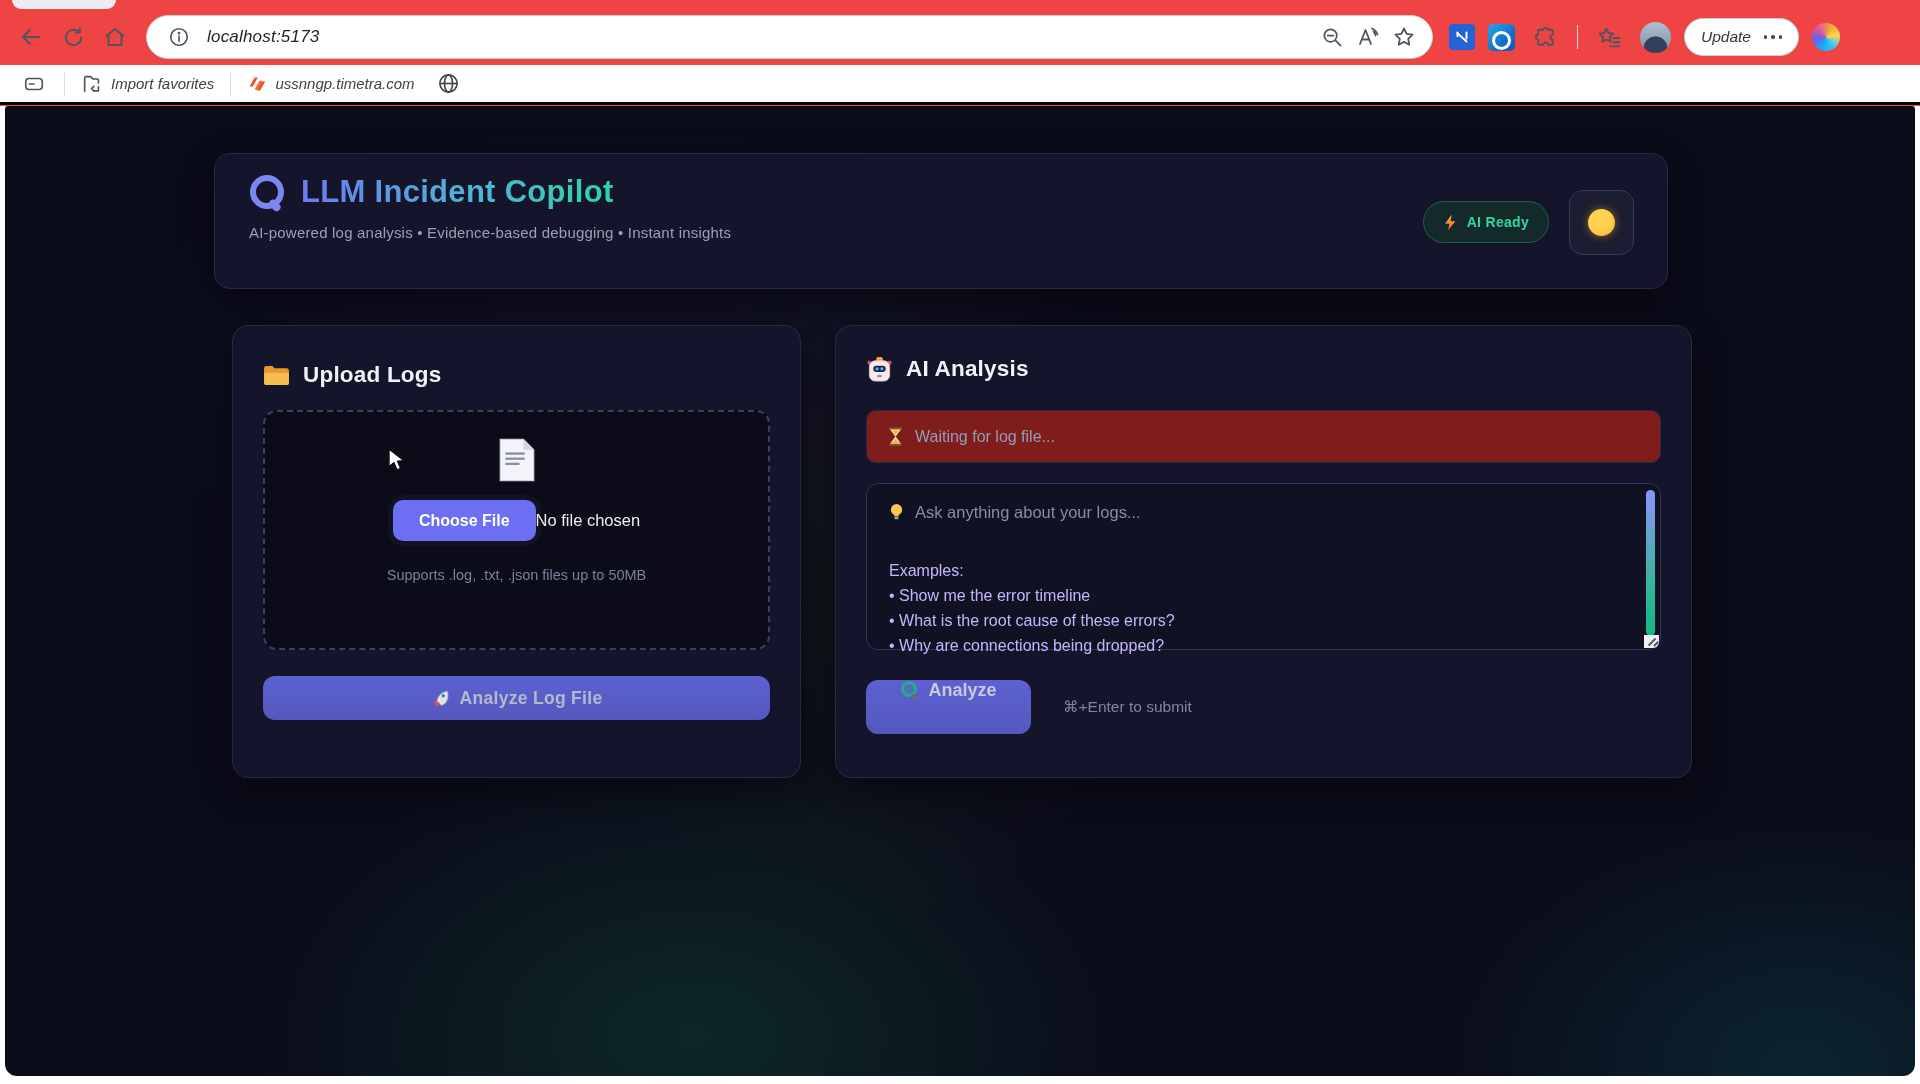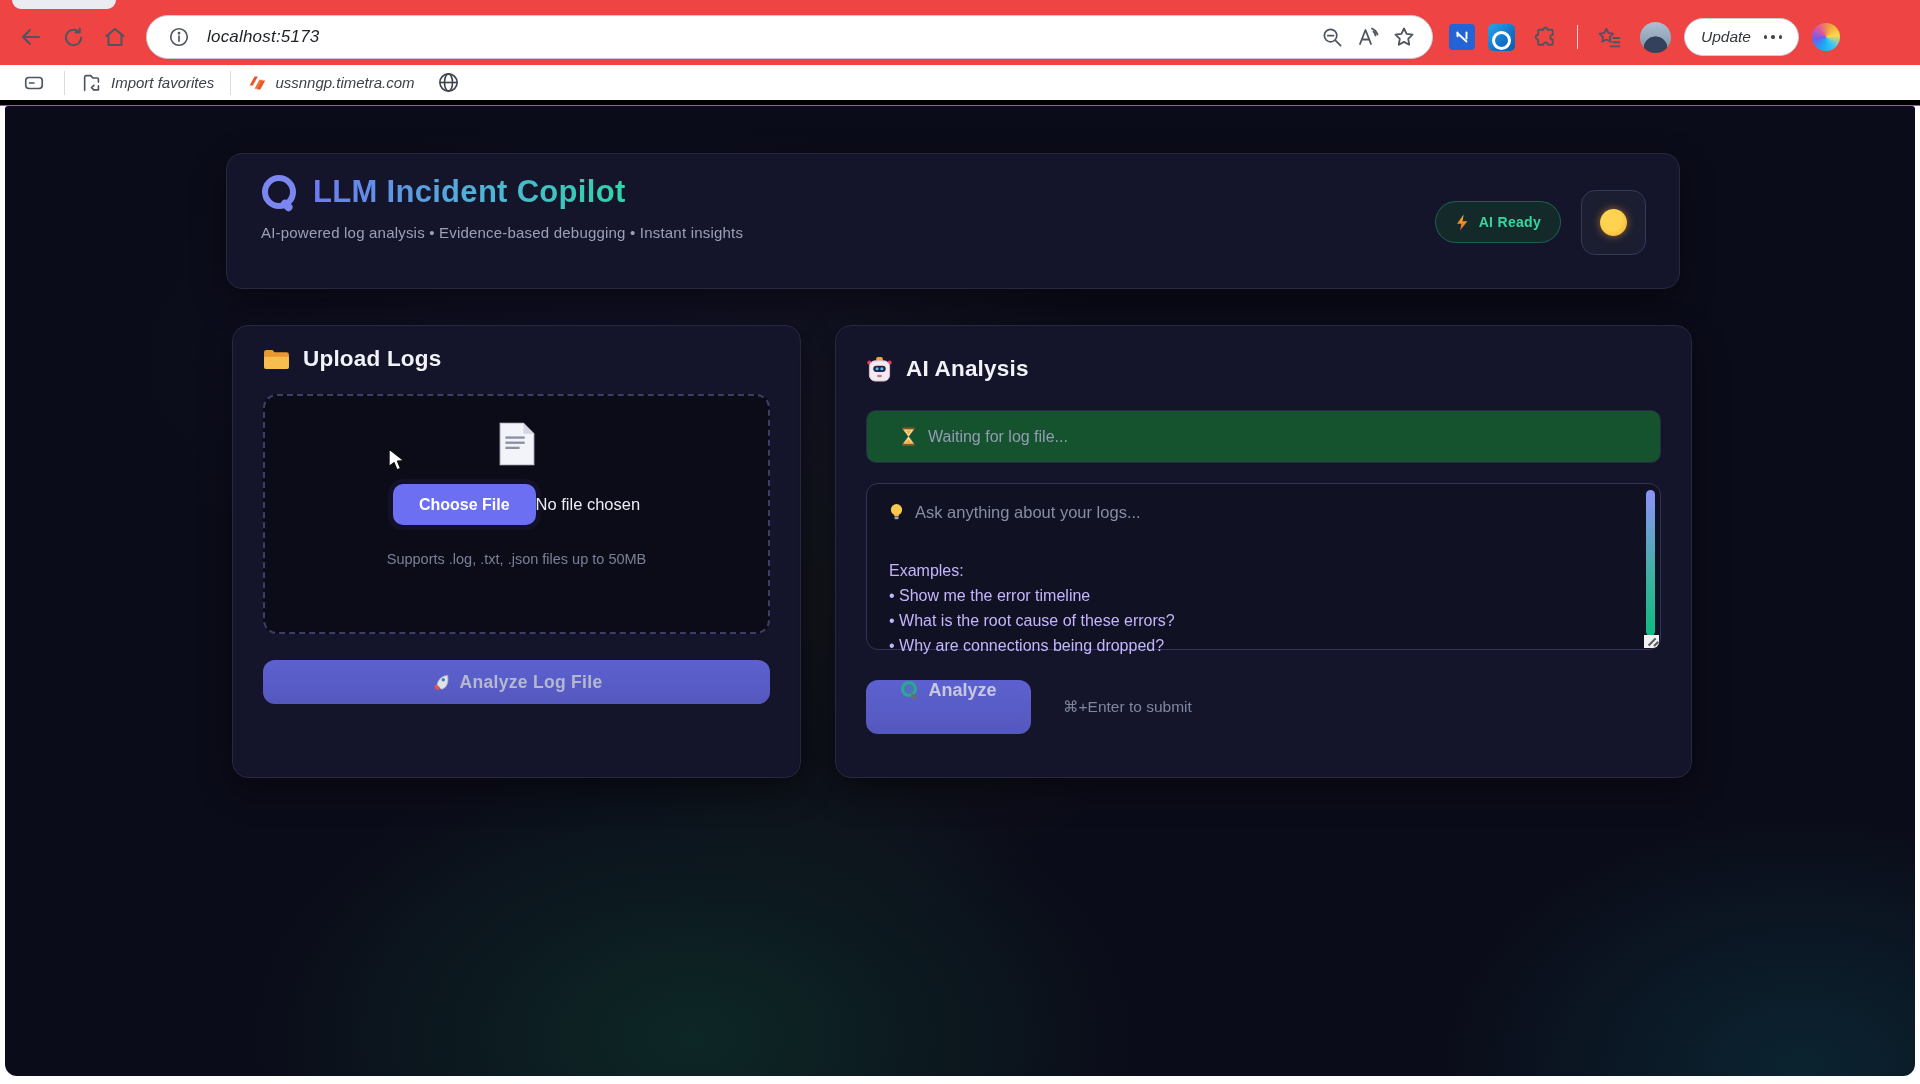--- a/index.html
+++ b/index.html
@@ -36,37 +36,37 @@
                        linear-gradient(180deg,#aebfd0 0%,#93a7ba 55%,#72889d 100%); }
   .update { height:38px; border:1px solid #c9ccd6; border-radius:19px; background:#fff;
             display:flex; align-items:center; gap:13px; padding:0 16px; cursor:pointer; }
   .update span.lbl { font-size:15.5px; color:#33373d; }
   .dots { display:flex; gap:4px; align-items:center; }
   .dots i { width:3.5px; height:3.5px; border-radius:50%; background:#43474d; display:block; }
   .copilot { width:28px; height:28px; border-radius:50%;
              background:conic-gradient(from 200deg,#18a9f2,#6f5df0,#e0569f,#f2a23b,#ffd84d,#39c7f4,#18a9f2); }
   .favbar { position:absolute; left:0; right:0; top:65px; height:40px; background:#fff;
             display:flex; align-items:center; padding:0 16px; gap:12px;
-            border-bottom:5px solid #000000; }
+            border-bottom:3px solid #000000; }
   .favitem { display:flex; align-items:center; gap:8px; cursor:pointer; padding:3px 4px;
              border-radius:6px; }
   .favitem .txt { font-size:15px; color:#3d4148; }
   .slashes svg { display:block; }
 
   
   .page { position:absolute; left:5px; right:5px; top:106px; bottom:8px;
           border-radius:3px 3px 12px 12px; overflow:hidden; background:
           radial-gradient(640px 420px at 36% 96%, rgba(17,92,62,.34), transparent 70%),
           radial-gradient(520px 360px at 94% 99%, rgba(12,74,86,.38), transparent 70%),
           radial-gradient(420px 520px at 45% 48%, rgba(86,106,48,.10), transparent 70%),
           radial-gradient(760px 340px at 32% 26%, rgba(58,46,118,.14), transparent 70%),
           #0b0c19; }
   .card { position:absolute; background:#14152a; border:1px solid #262941; border-radius:16px;
           box-shadow:0 12px 34px rgba(0,0,0,.45); }
-  .header-card { left:221px; top:47px; width:1454px; height:136px; padding:20px 34px; }
+  .header-card { left:209px; top:47px; width:1454px; height:136px; padding:20px 34px; }
   .title-row { display:flex; align-items:center; gap:16px; }
   .page-title { font-size:31px; font-weight:bold; letter-spacing:.3px;
                 background:linear-gradient(90deg,#6d7bf0 0%,#4fb4d6 55%,#2fd4a6 100%);
                 -webkit-background-clip:text; background-clip:text; color:transparent; }
   .subtitle { margin-top:14px; font-size:15px; color:#99a0b8; letter-spacing:.2px; }
   .mag-big { position:relative; width:36px; height:36px; }
   .mag-big::before { content:""; position:absolute; left:1px; top:1px; width:22px; height:22px;
                      border:6px solid #7c86f0; border-radius:50%; }
   .mag-big::after { content:""; position:absolute; left:24px; top:24px; width:13px; height:8px;
                     background:#7c86f0; border-radius:4px; transform:rotate(45deg);
@@ -75,40 +75,40 @@
            display:flex; align-items:center; gap:9px; border-radius:21px;
            background:#13292a; border:1px solid rgba(52,211,153,.32); }
   .badge .lbl { font-size:14px; font-weight:bold; color:#36d69e; letter-spacing:.3px; }
   .theme-btn { position:absolute; right:33px; top:36px; width:65px; height:65px;
                background:#1b1d31; border:1px solid #35395c; border-radius:14px;
                display:flex; align-items:center; justify-content:center; cursor:pointer; }
   .sun { width:27px; height:27px; border-radius:50%;
          background:radial-gradient(circle at 42% 40%, #ffd34f 0 45%, #f7a82b 100%);
          box-shadow:0 0 8px rgba(247,168,43,.55); }
 
-  .upload-card { left:227px; top:219px; width:569px; height:453px; padding:20px 30px; }
+  .upload-card { left:227px; top:219px; width:569px; height:453px; padding:36px 30px; }
   .ai-card { left:830px; top:219px; width:857px; height:453px; padding:30px 30px; }
   .card h2 { display:flex; align-items:center; gap:13px; font-size:22.5px; color:#f2f3f8;
              letter-spacing:.2px; }
   .dropzone { margin-top:22px; height:240px; border:2px dashed #3b3f66; border-radius:14px;
               background:#0b0c18; display:flex; flex-direction:column; align-items:center;
               padding-top:26px; }
   .filerow { margin-top:18px; display:flex; align-items:center; }
   .choose-btn { height:41px; padding:0 26px; border:none; border-radius:10px; background:#6c6ff2;
                 color:#fff; font-size:16px; font-weight:bold; cursor:pointer;
                 box-shadow:0 0 0 5px rgba(20,18,40,.9); font-family:"Liberation Sans",sans-serif; }
   .file-status { font-size:16.5px; color:#eceef5; }
   .supports { margin-top:26px; font-size:14.5px; color:#7b8099; }
   .big-btn { margin-top:26px; width:100%; height:44px; border:none; border-radius:12px;
              background:linear-gradient(180deg,#5d61d0,#5458bd); display:flex; align-items:center;
              justify-content:center; gap:10px; cursor:pointer; }
   .big-btn .lbl { font-size:17.5px; font-weight:bold; color:#b6b9cd; letter-spacing:.3px;
                   font-family:"Liberation Sans",sans-serif; }
   .status-box { margin-top:28px; height:53px; border:1px solid #262a48; border-radius:10px;
-                background:#14532d; display:flex; align-items:center; gap:12px; padding:0 34px; }
+                background:#7f1d1d; display:flex; align-items:center; gap:12px; padding:0 21px; }
   .status-box .lbl { font-size:16px; color:#959cb5; }
   .query-box { position:relative; margin-top:20px; height:167px; border:1px solid #30345a;
                border-radius:12px; background:#101122; padding:19px 30px 0 22px; cursor:text; }
   .ph-row { display:flex; align-items:center; gap:11px; font-size:16.5px; color:#878da6; }
   .ph-examples { margin-top:36px; font-size:16px; color:#c4b5fd; line-height:25px; }
   .scroll-thumb { position:absolute; right:5px; top:6px; width:9px; height:146px; border-radius:5px;
                   background:linear-gradient(180deg,#8e92f9 0%,#3db2a0 60%,#10b981 100%); }
   .resize-grip { position:absolute; right:1px; bottom:1px; width:15px; height:13px;
                  background:#f2f2f2; border-radius:0 0 6px 0; overflow:hidden; }
   .resize-grip::before { content:""; position:absolute; right:2px; bottom:5px; width:10px; height:1.6px;

